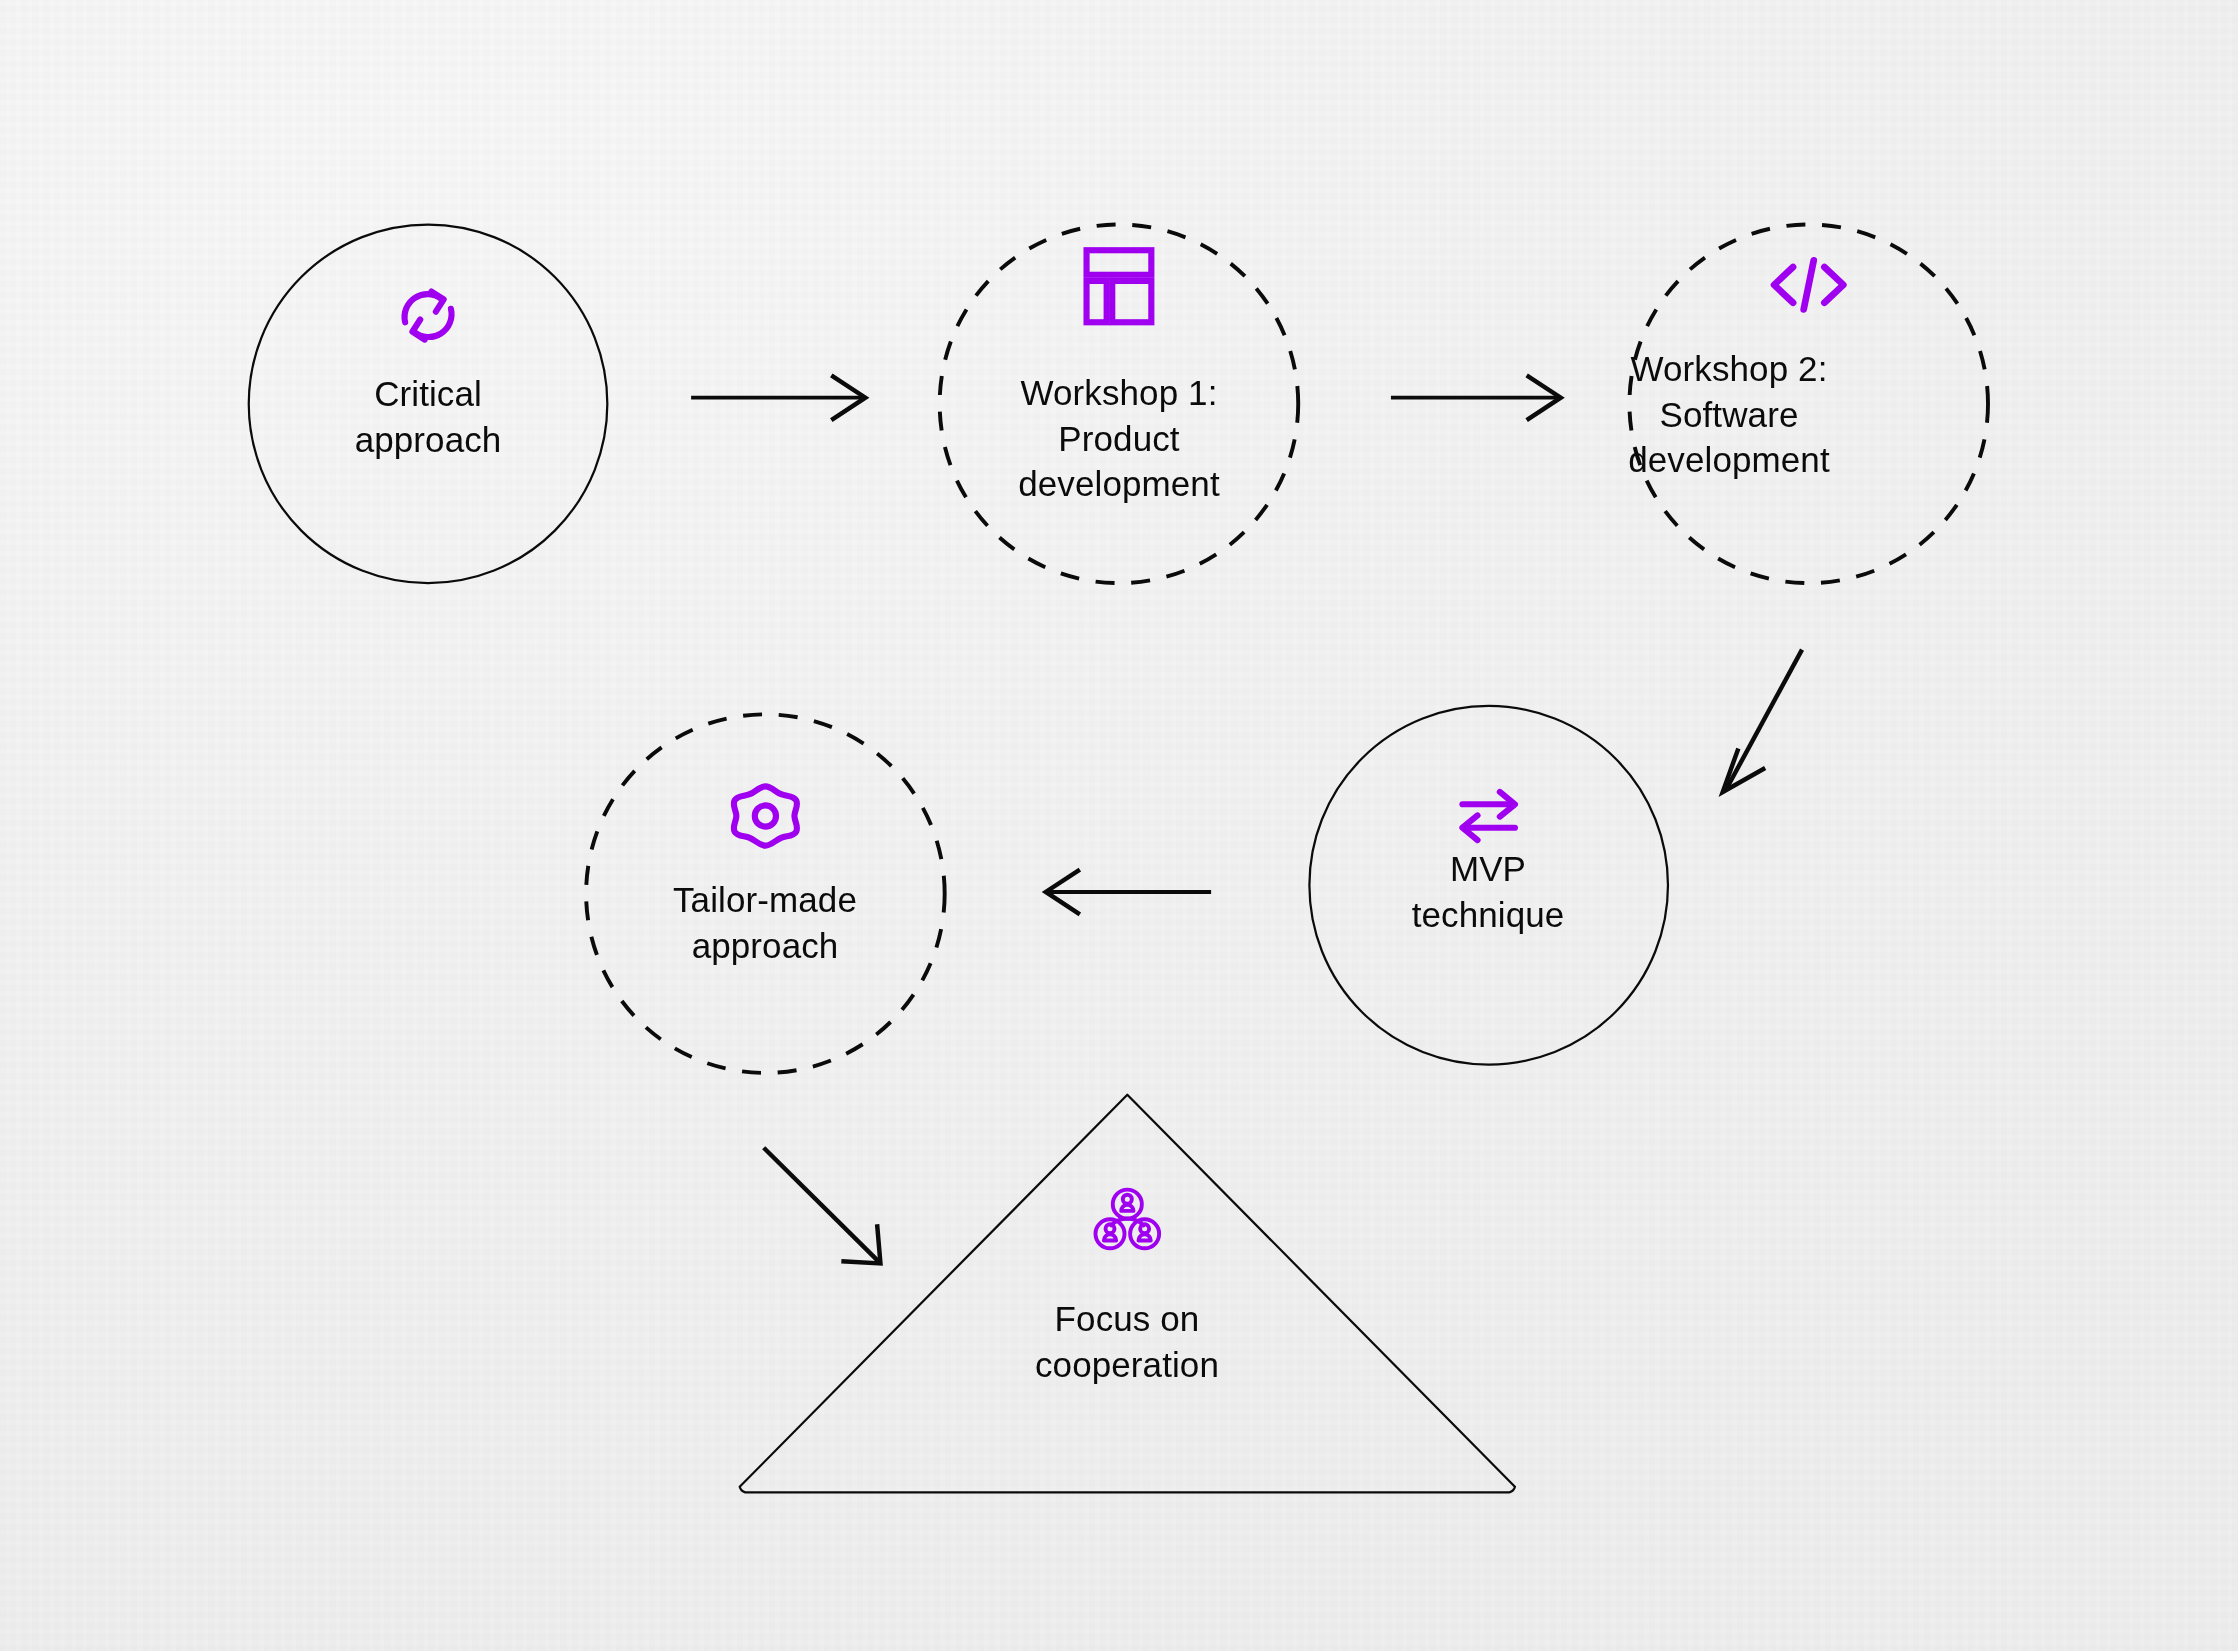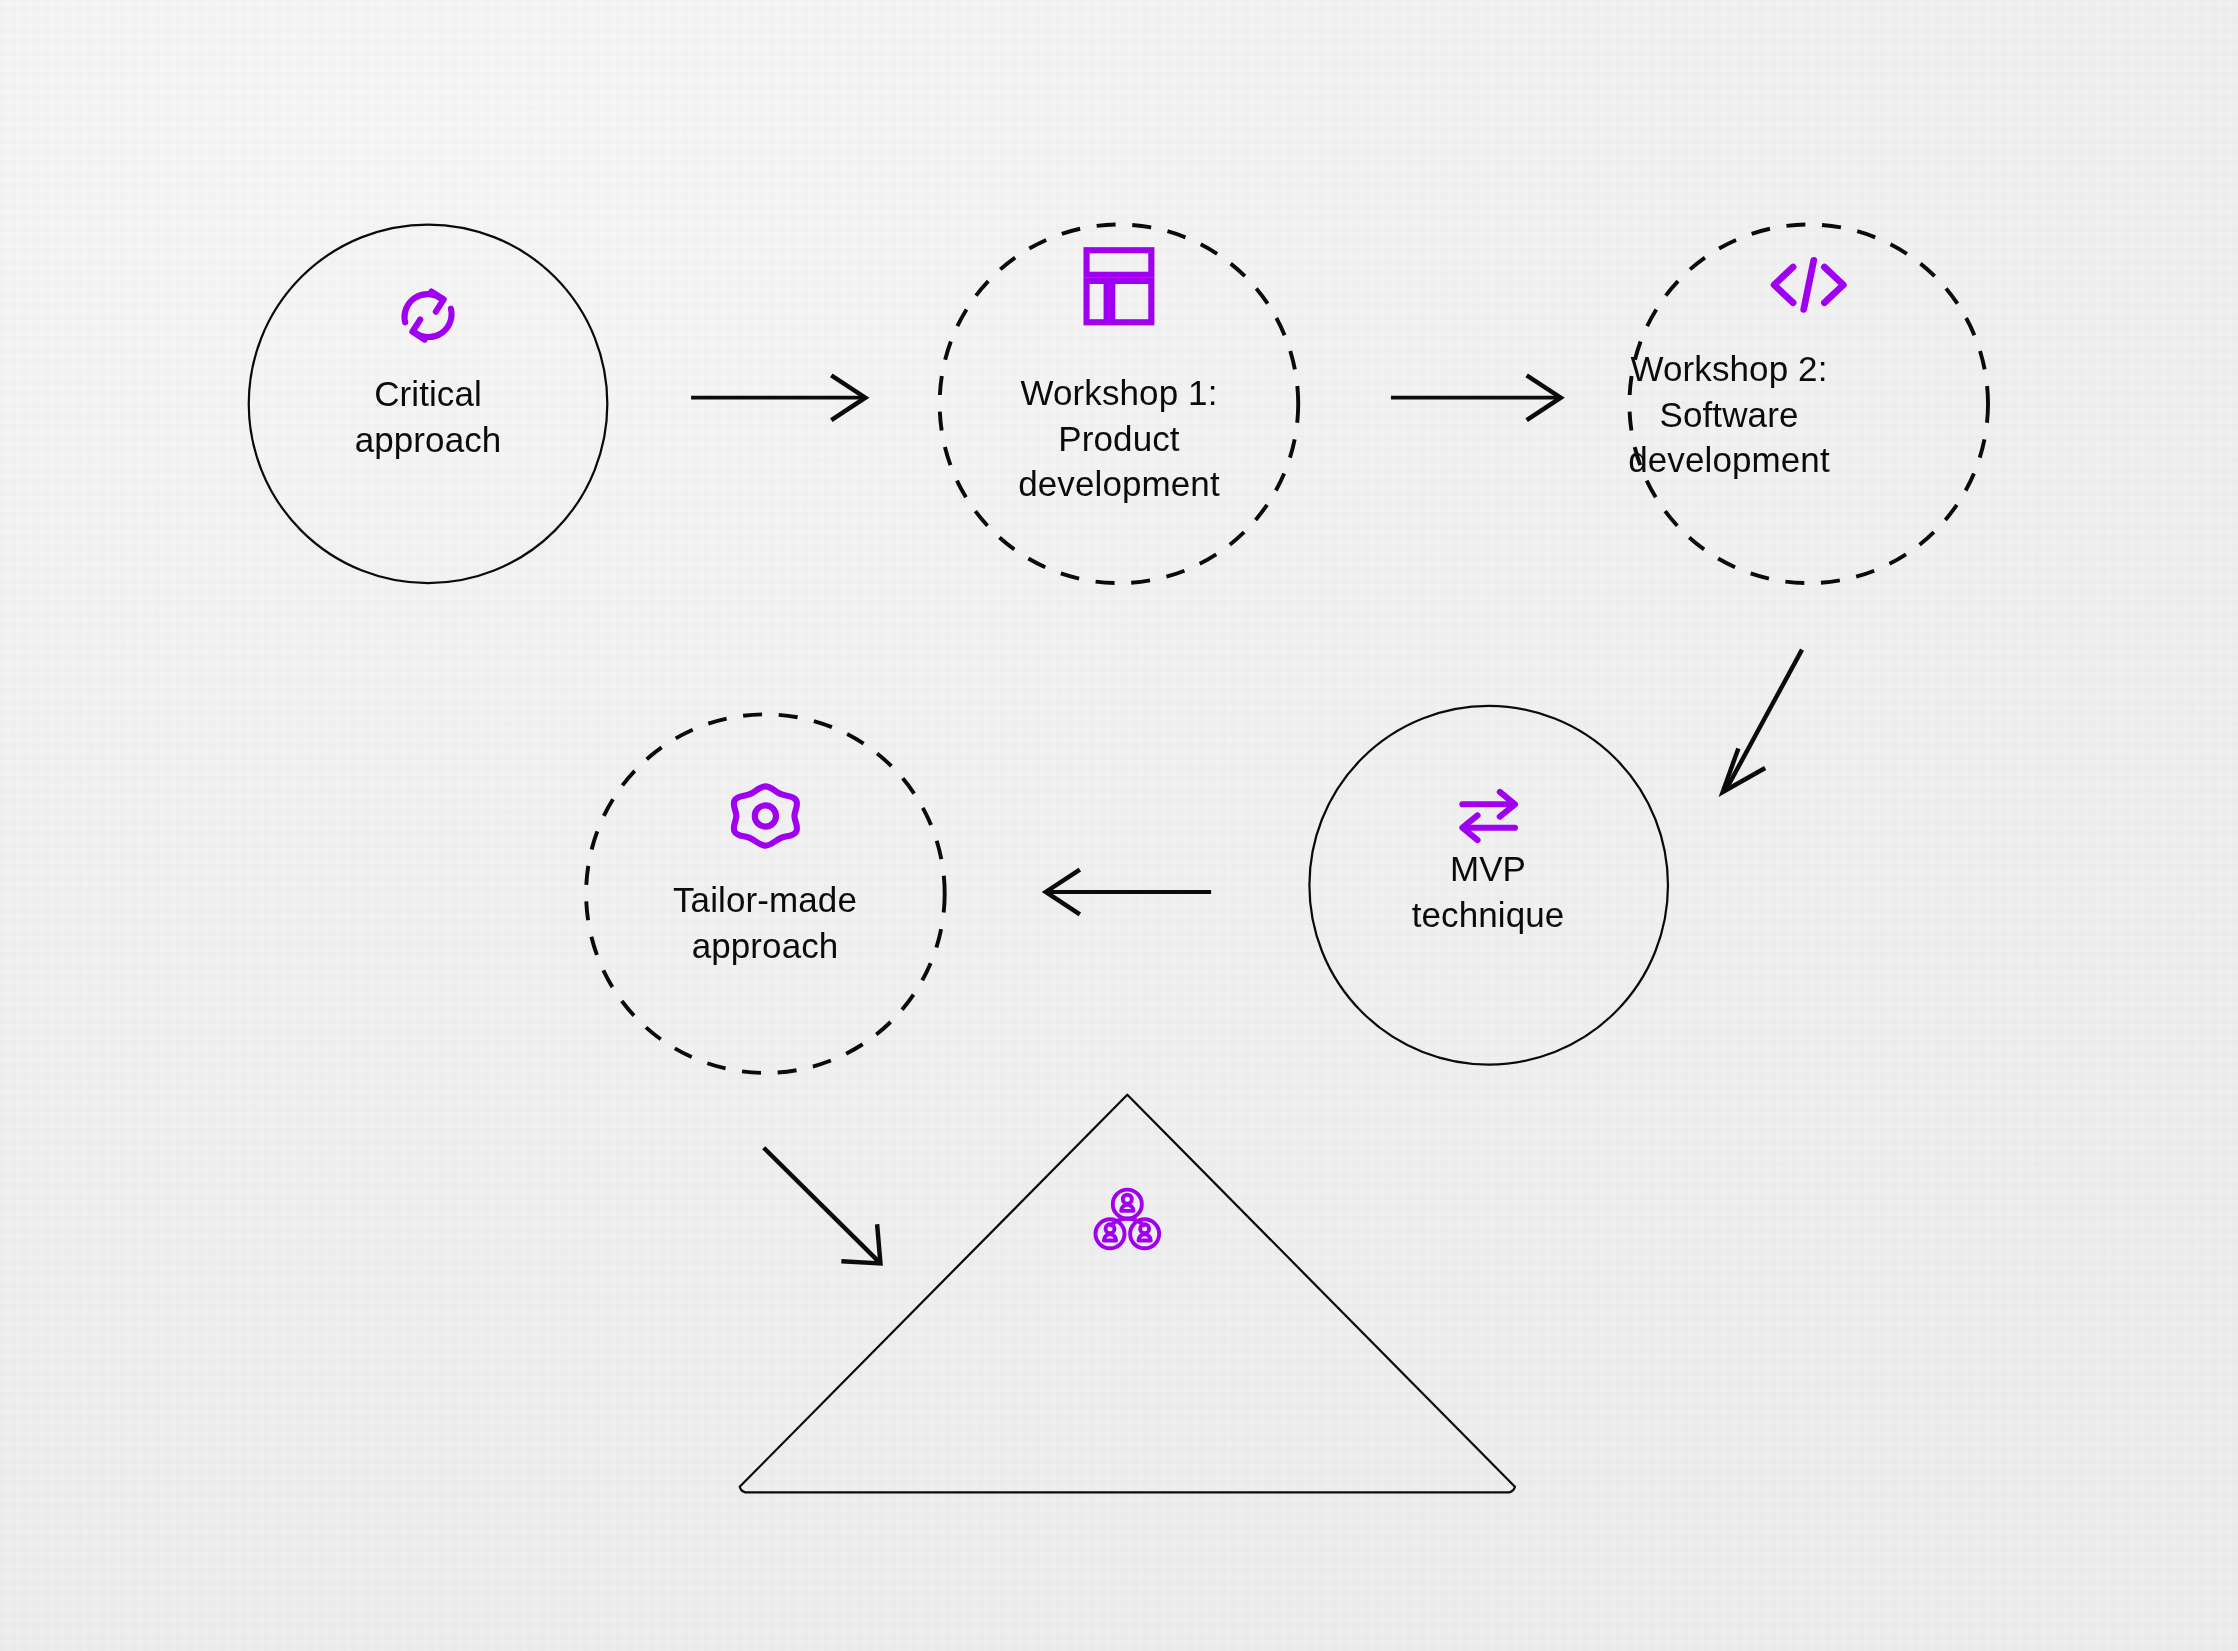--- a/index.html
+++ b/index.html
@@ -164,16 +164,18 @@
   <div class="node-text size-lg" style="left:1528px; top:346px; width:402px;">Workshop 2:
 Software
 development</div>
 
   <div class="node-text size-lg" style="left:1287px; top:846px; width:402px;">MVP
 technique</div>
 
   <div class="node-text size-lg" style="left:564px; top:877px; width:402px;">Tailor-made
 approach</div>
 
+  <div class="node-text size-lg" style="left:926px; top:1296px; width:402px;">Focus on
+cooperation</div>
 
   <div id="grain"></div>
 </div>
 
 
 </body></html>

